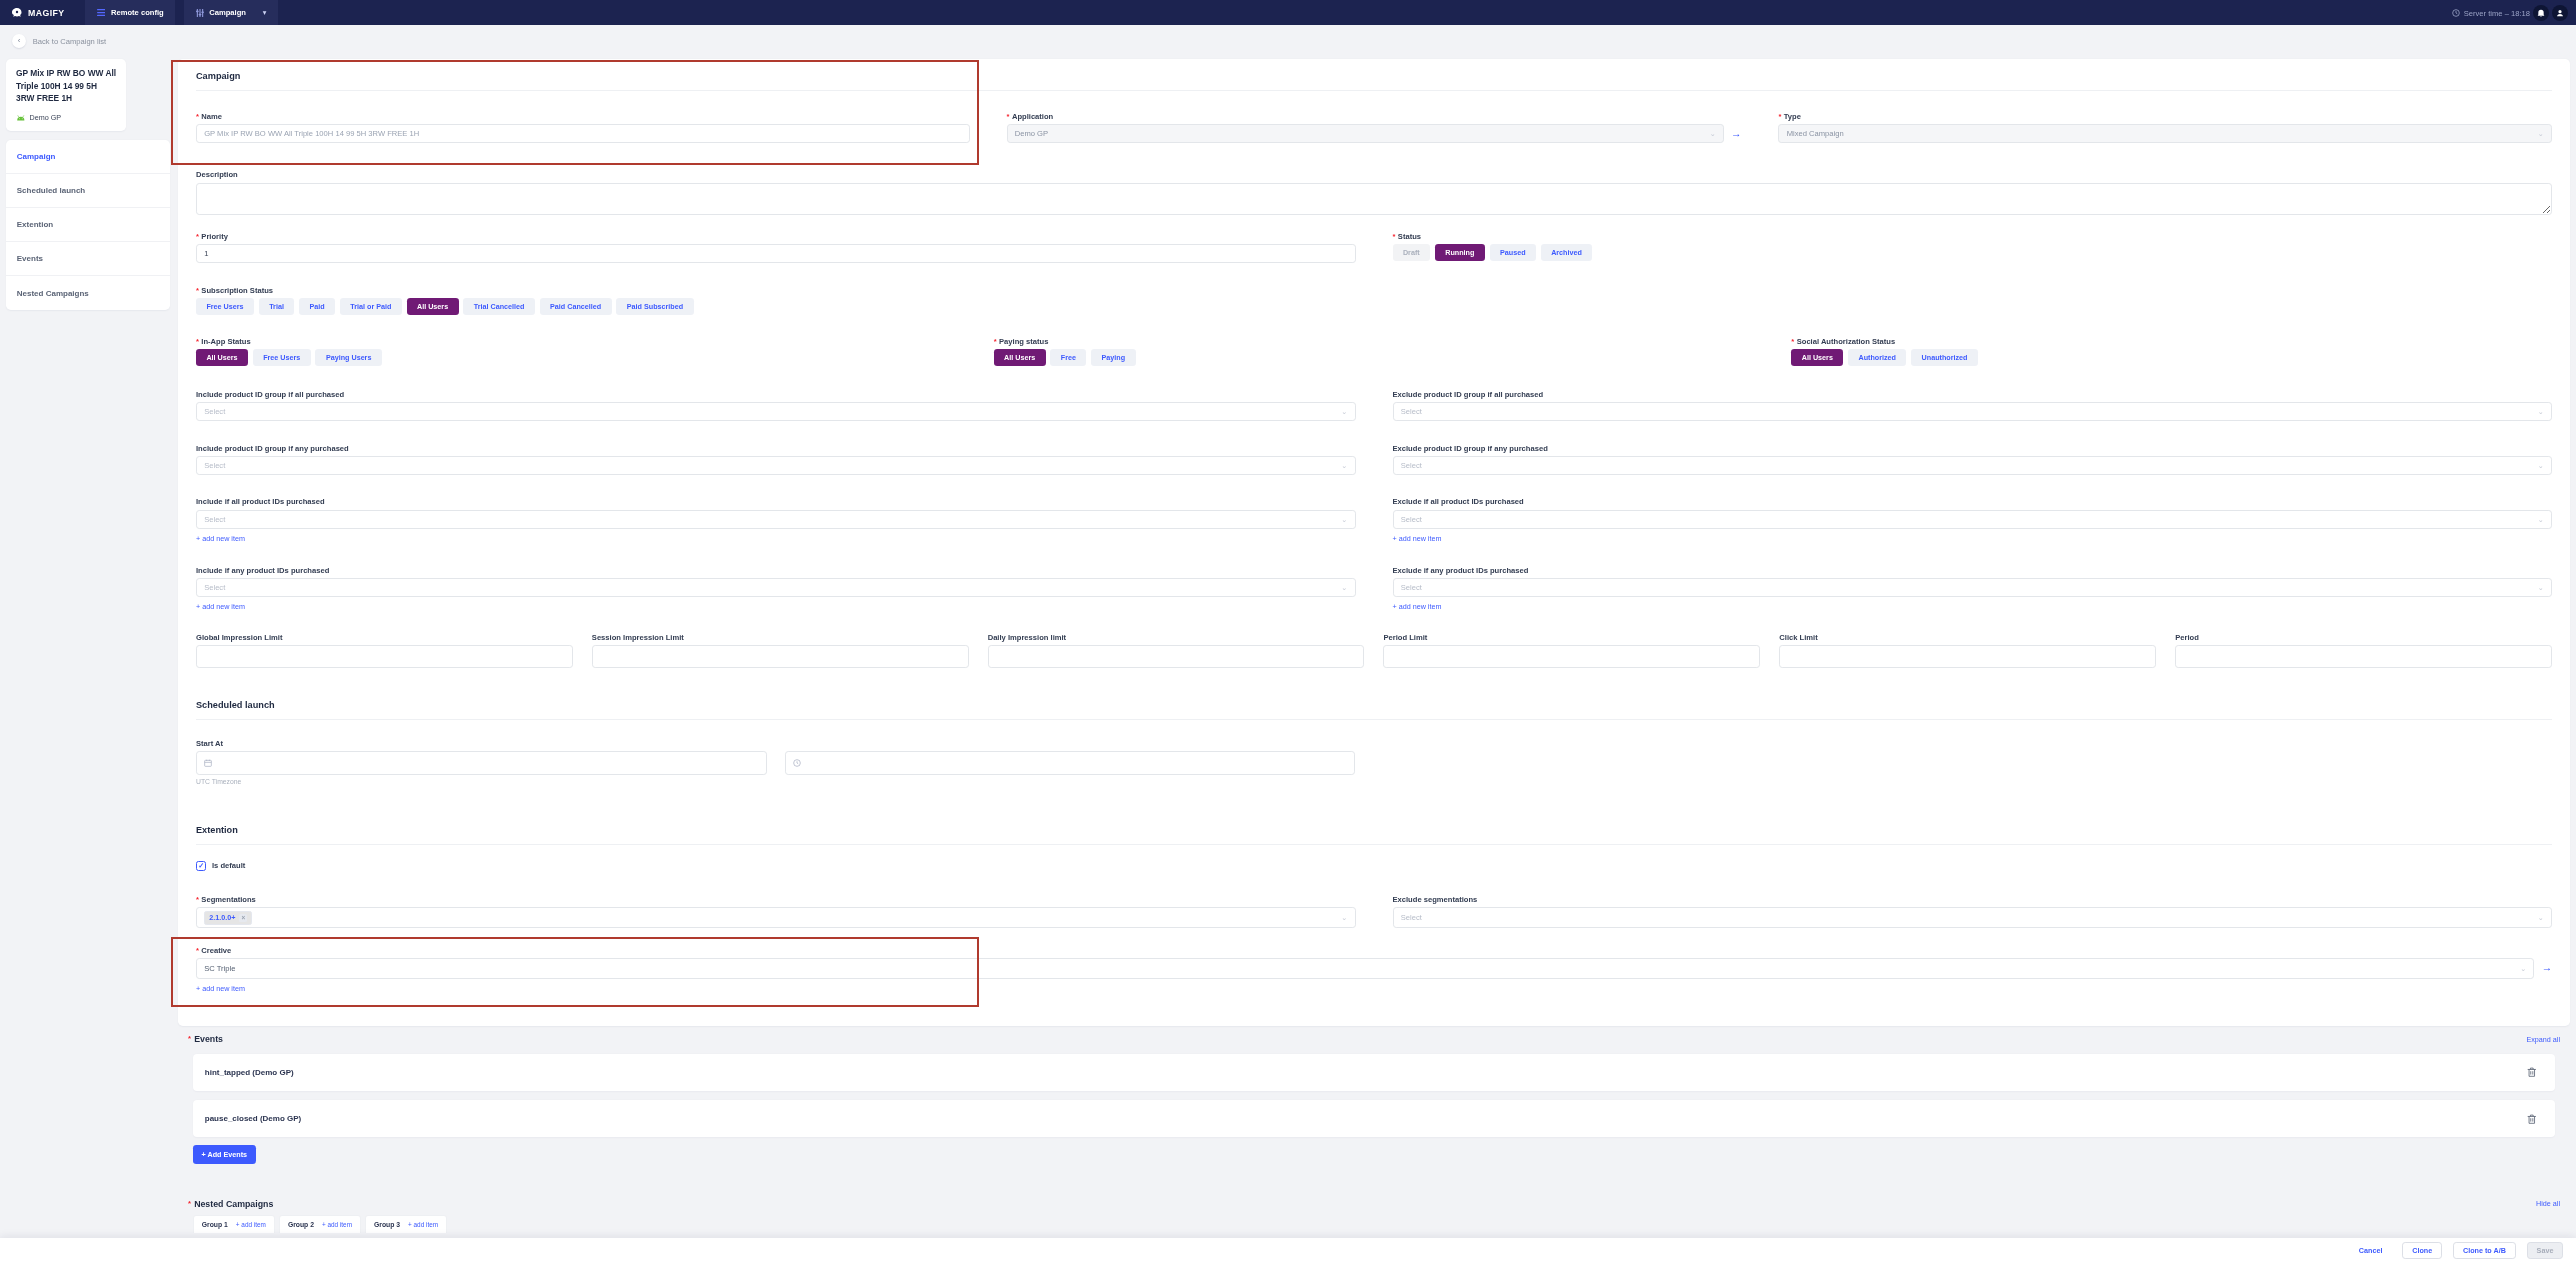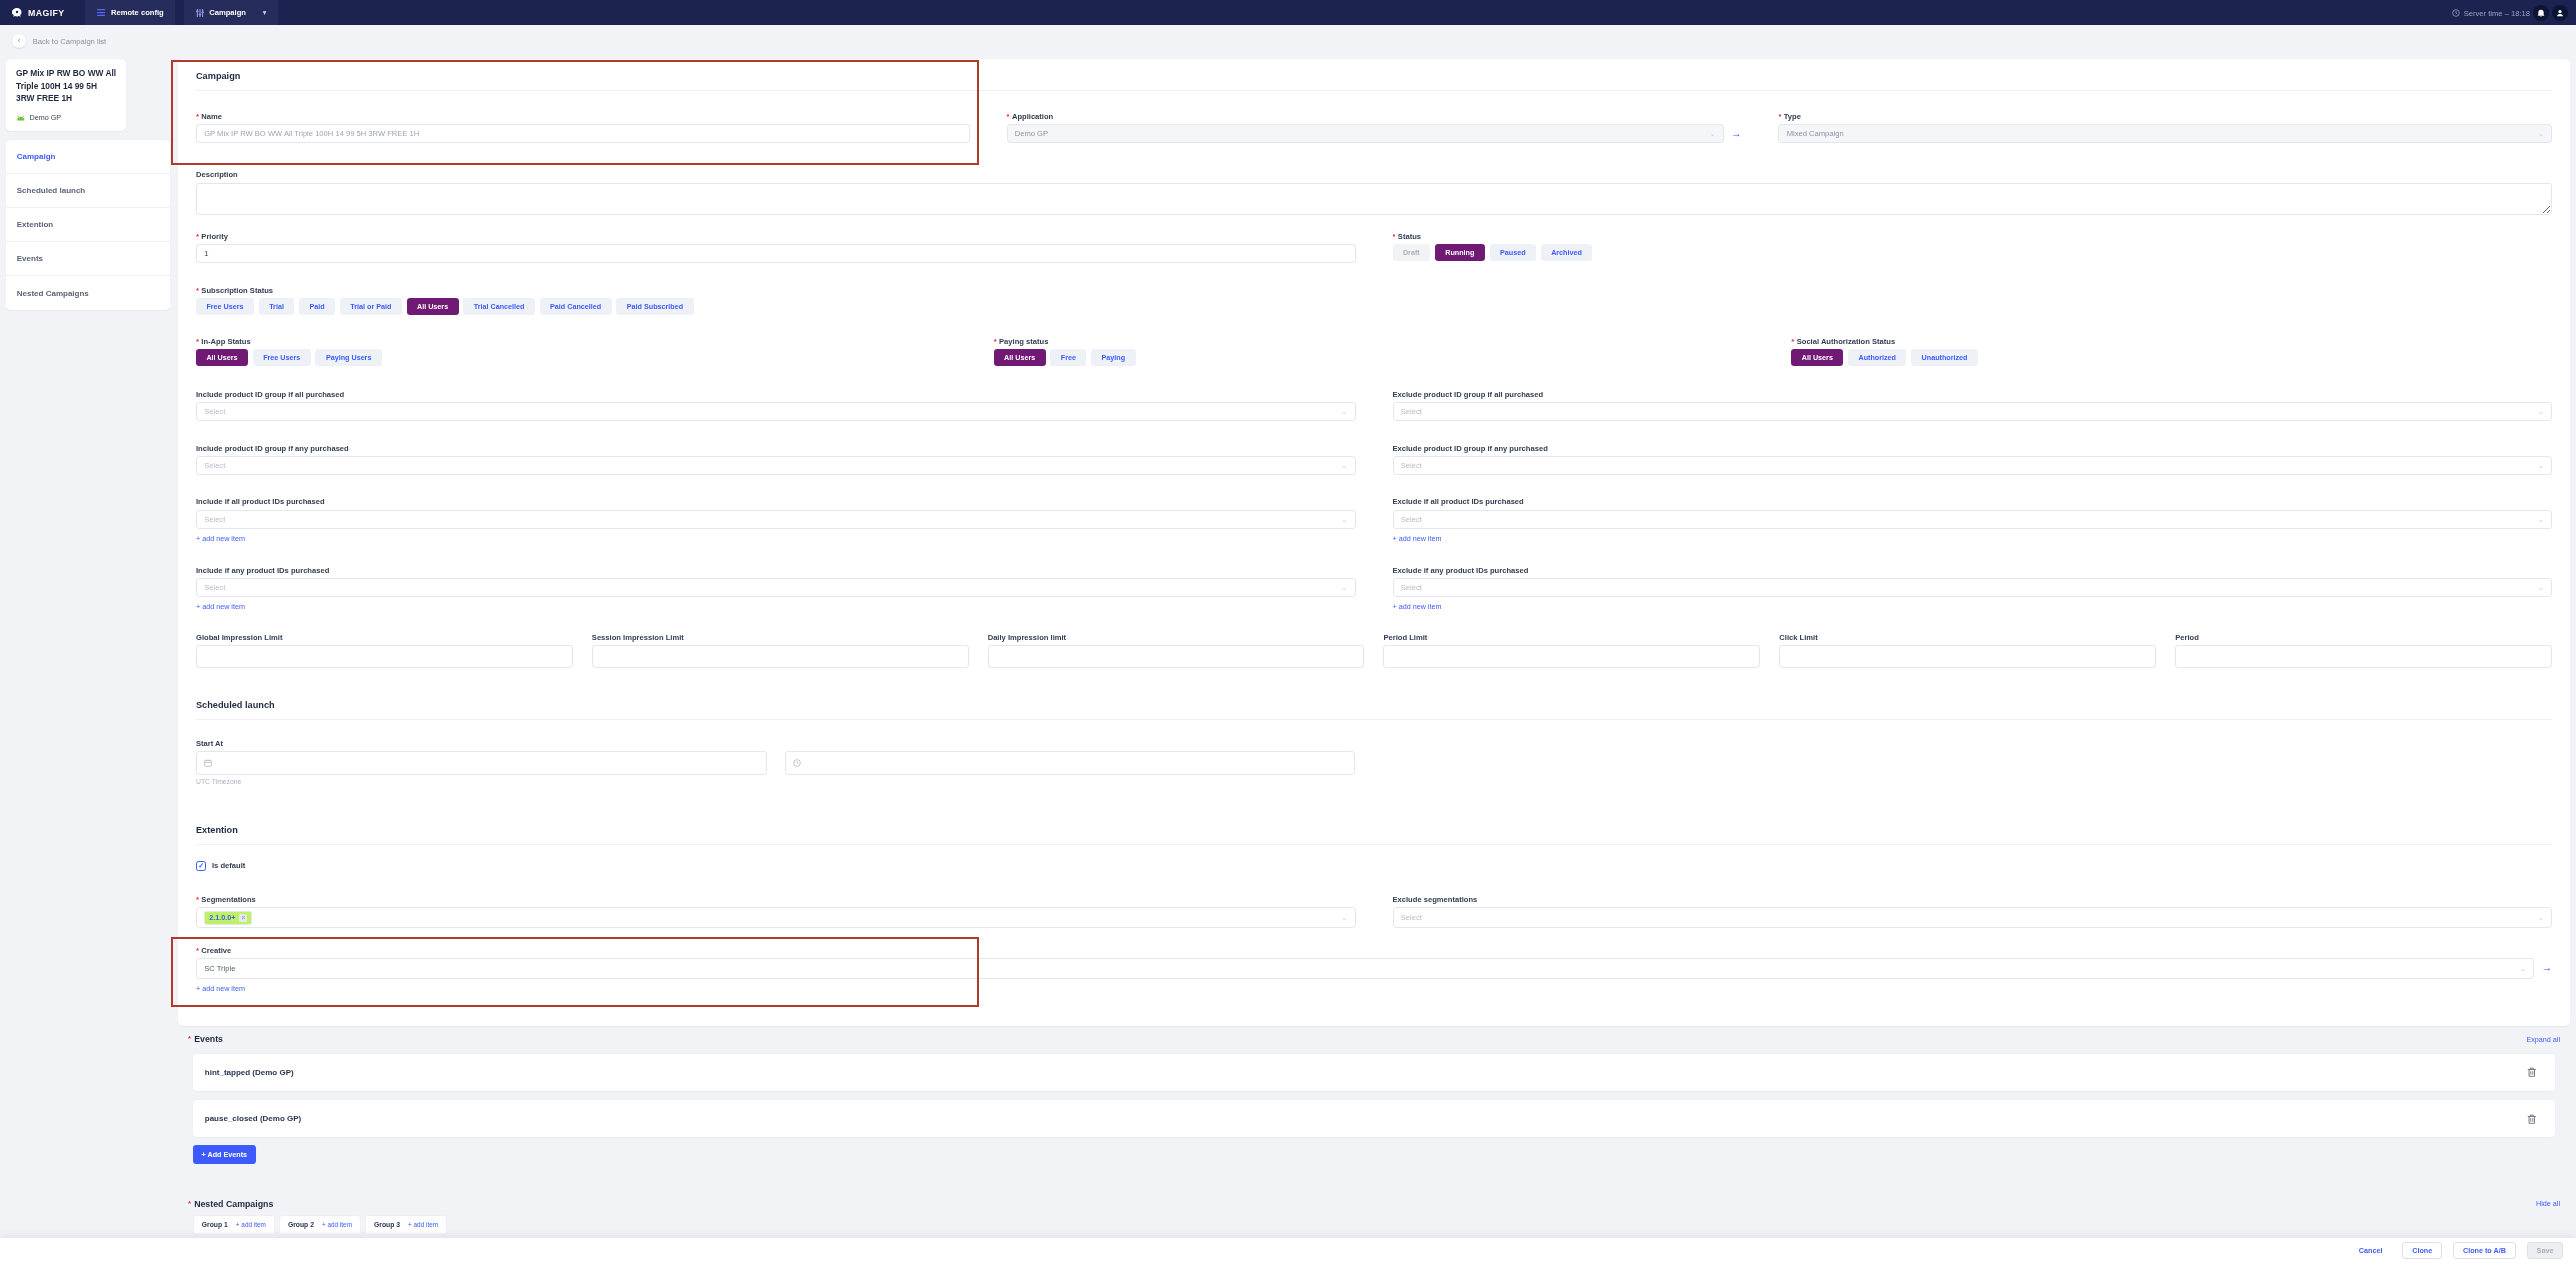--- a/index.html
+++ b/index.html
@@ -80,21 +80,21 @@
 
   .dt-row { display:flex; gap:17.6px; }
   .dt-input { height:24px; gap:5.6px; justify-content:flex-start; }
   .tz { color:#aab1bd; font-size:6.8px; margin-top:3.2px; }
 
   .checkrow { display:flex; align-items:center; gap:5.6px; cursor:pointer; }
   .checkbox { width:10.4px; height:10.4px; border:1.2px solid #3d5afe; border-radius:2.4px; display:flex; align-items:center;
     justify-content:center; color:#3d5afe; font-size:7.2px; font-weight:bold; background:#fff; }
   .check-label { font-size:7.6px; font-weight:bold; color:#333d52; }
 
-  .tag { display:inline-flex; align-items:center; gap:4px; background:#bef264; border:0.8px solid #e4e7ee; border-radius:2.4px;
+  .tag { display:inline-flex; align-items:center; gap:4px; background:#e5e5e5; border:0.8px solid #e4e7ee; border-radius:2.4px;
     padding:1.6px 4px; font-size:7.2px; font-weight:bold; color:#3d5afe; }
   .tag-x { color:#98a0ae; background:#e6e9ef; border-radius:1.6px; font-size:6.4px; width:8px; height:8px; line-height:8px;
     text-align:center; font-style:normal; cursor:pointer; }
 
   .annotation { position:absolute; border:2.4px solid #b03a2e; pointer-events:none; z-index:6; }
 
   
   .panel { margin:0 6.4px; }
   .panel-head { display:flex; align-items:center; justify-content:space-between; padding:0 3.2px; }
   .panel-title { font-size:8.8px; font-weight:bold; color:#1f2940; display:flex; gap:3.2px; }

